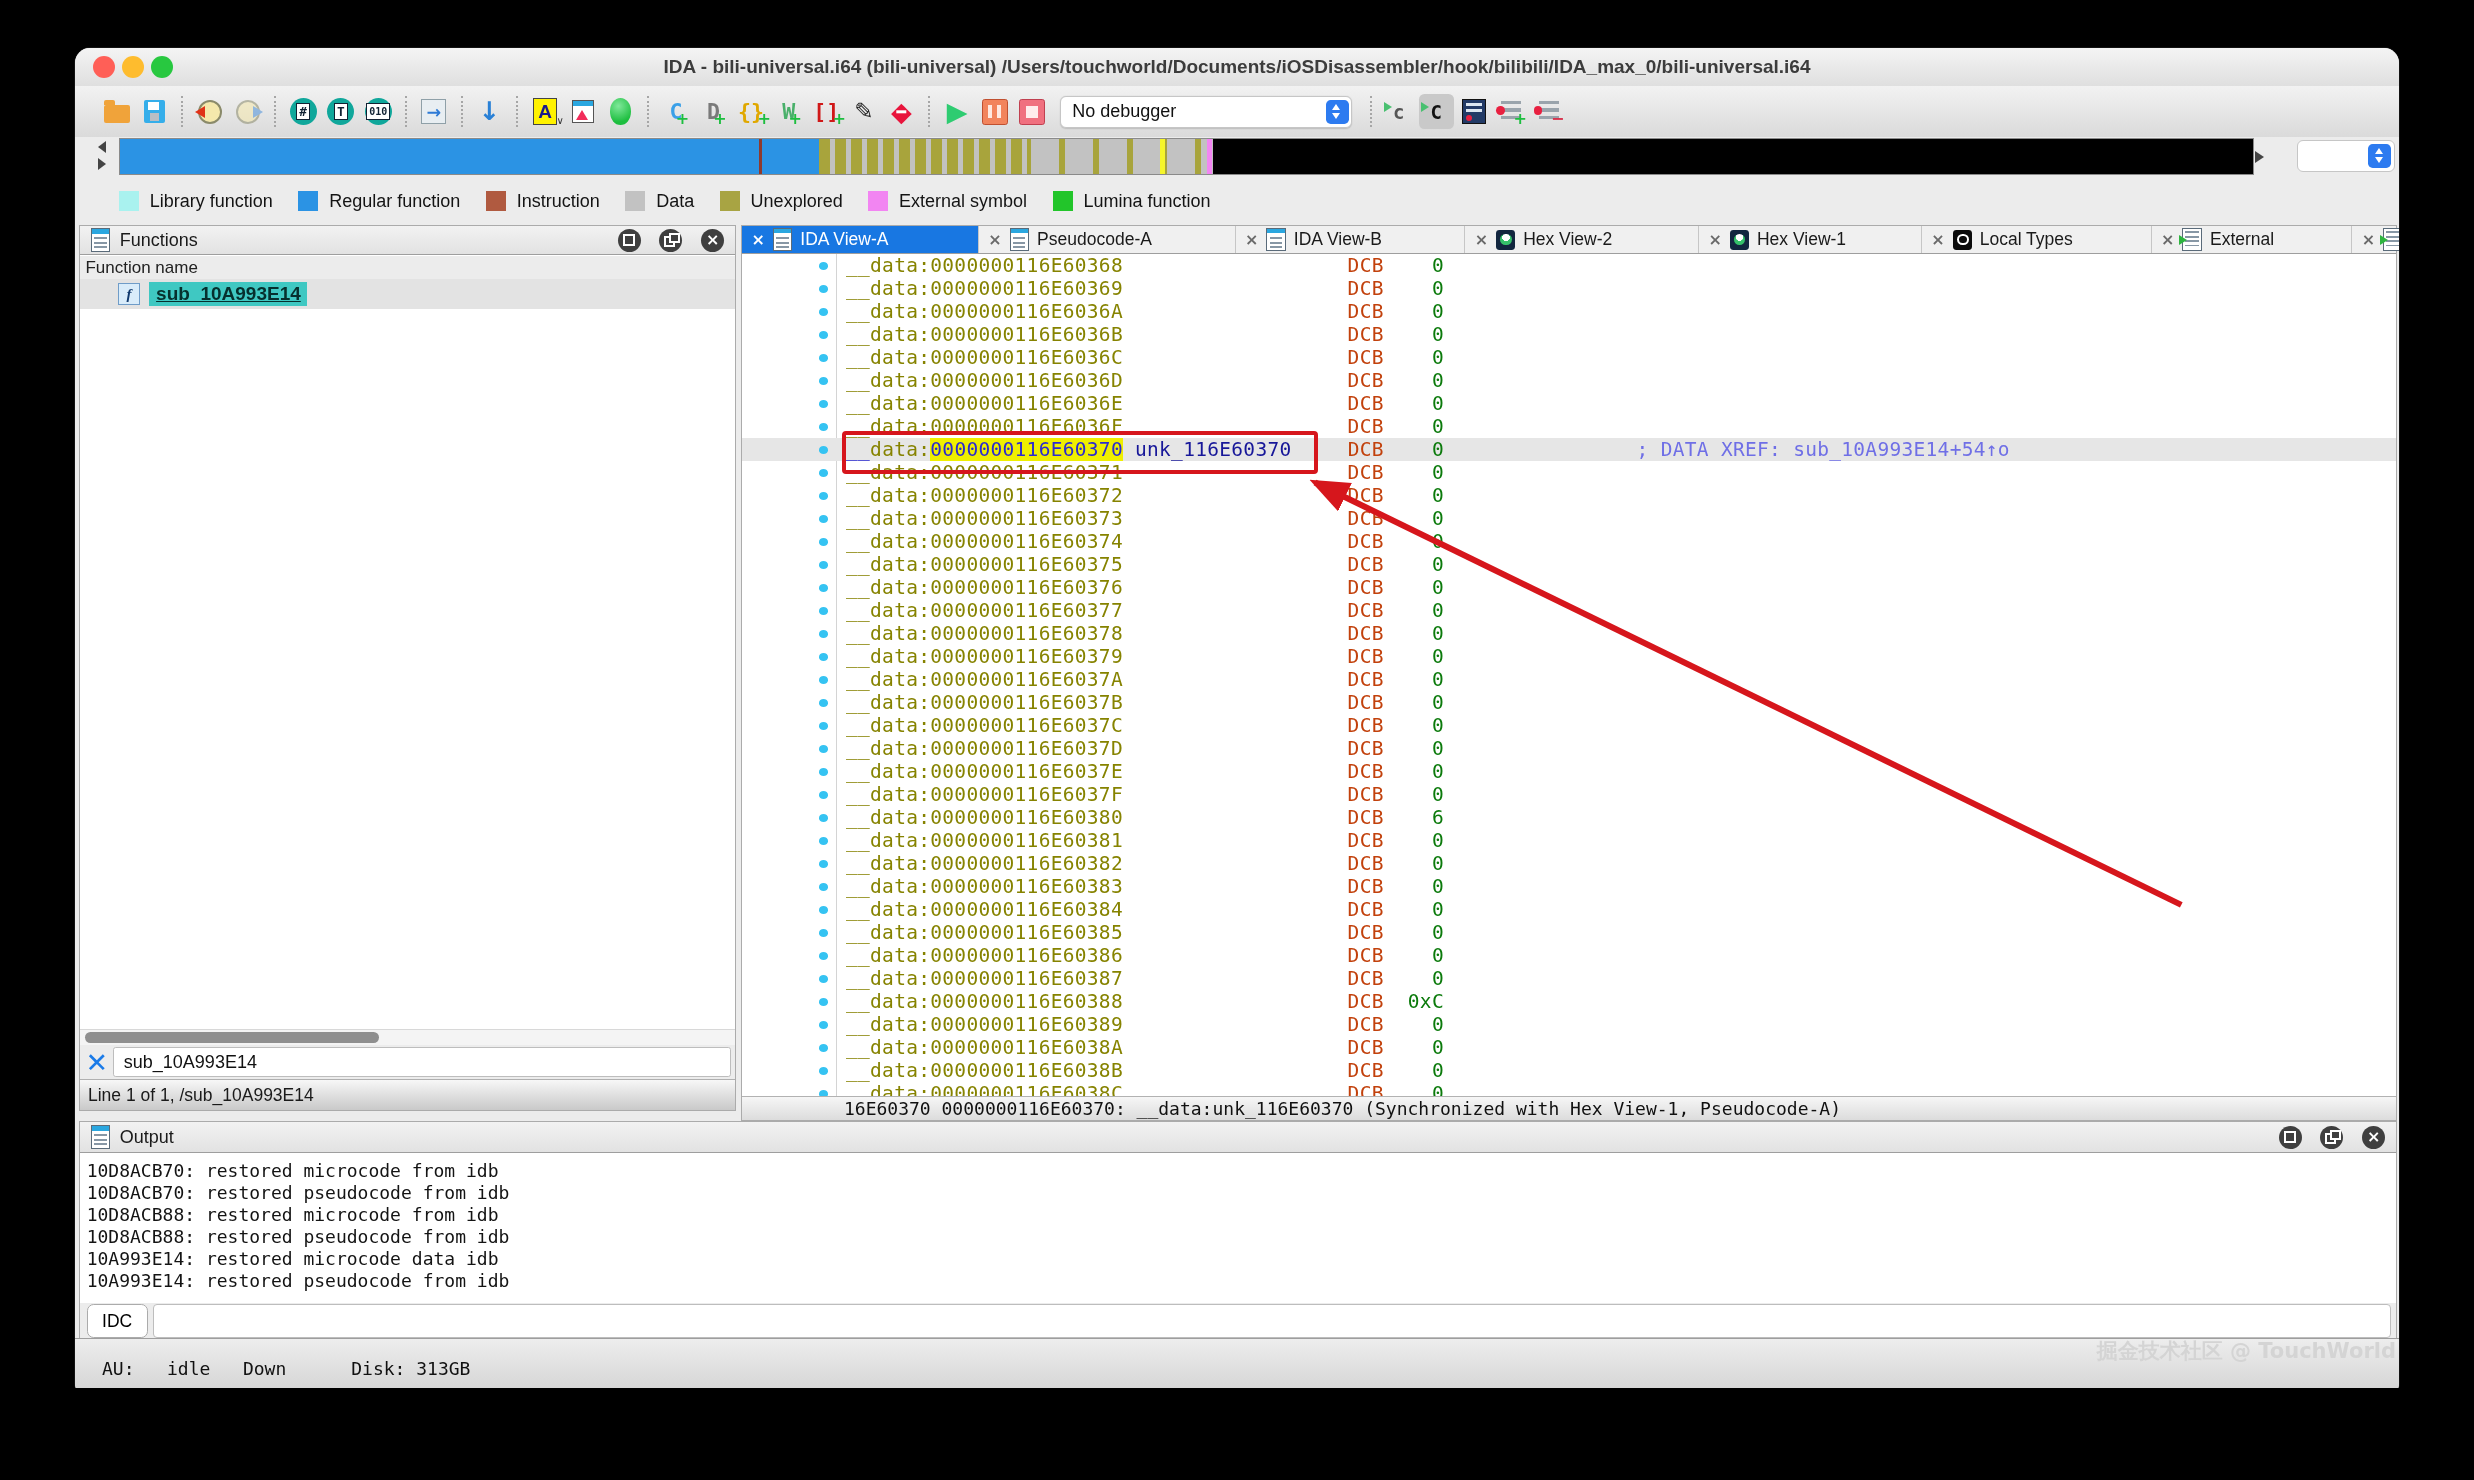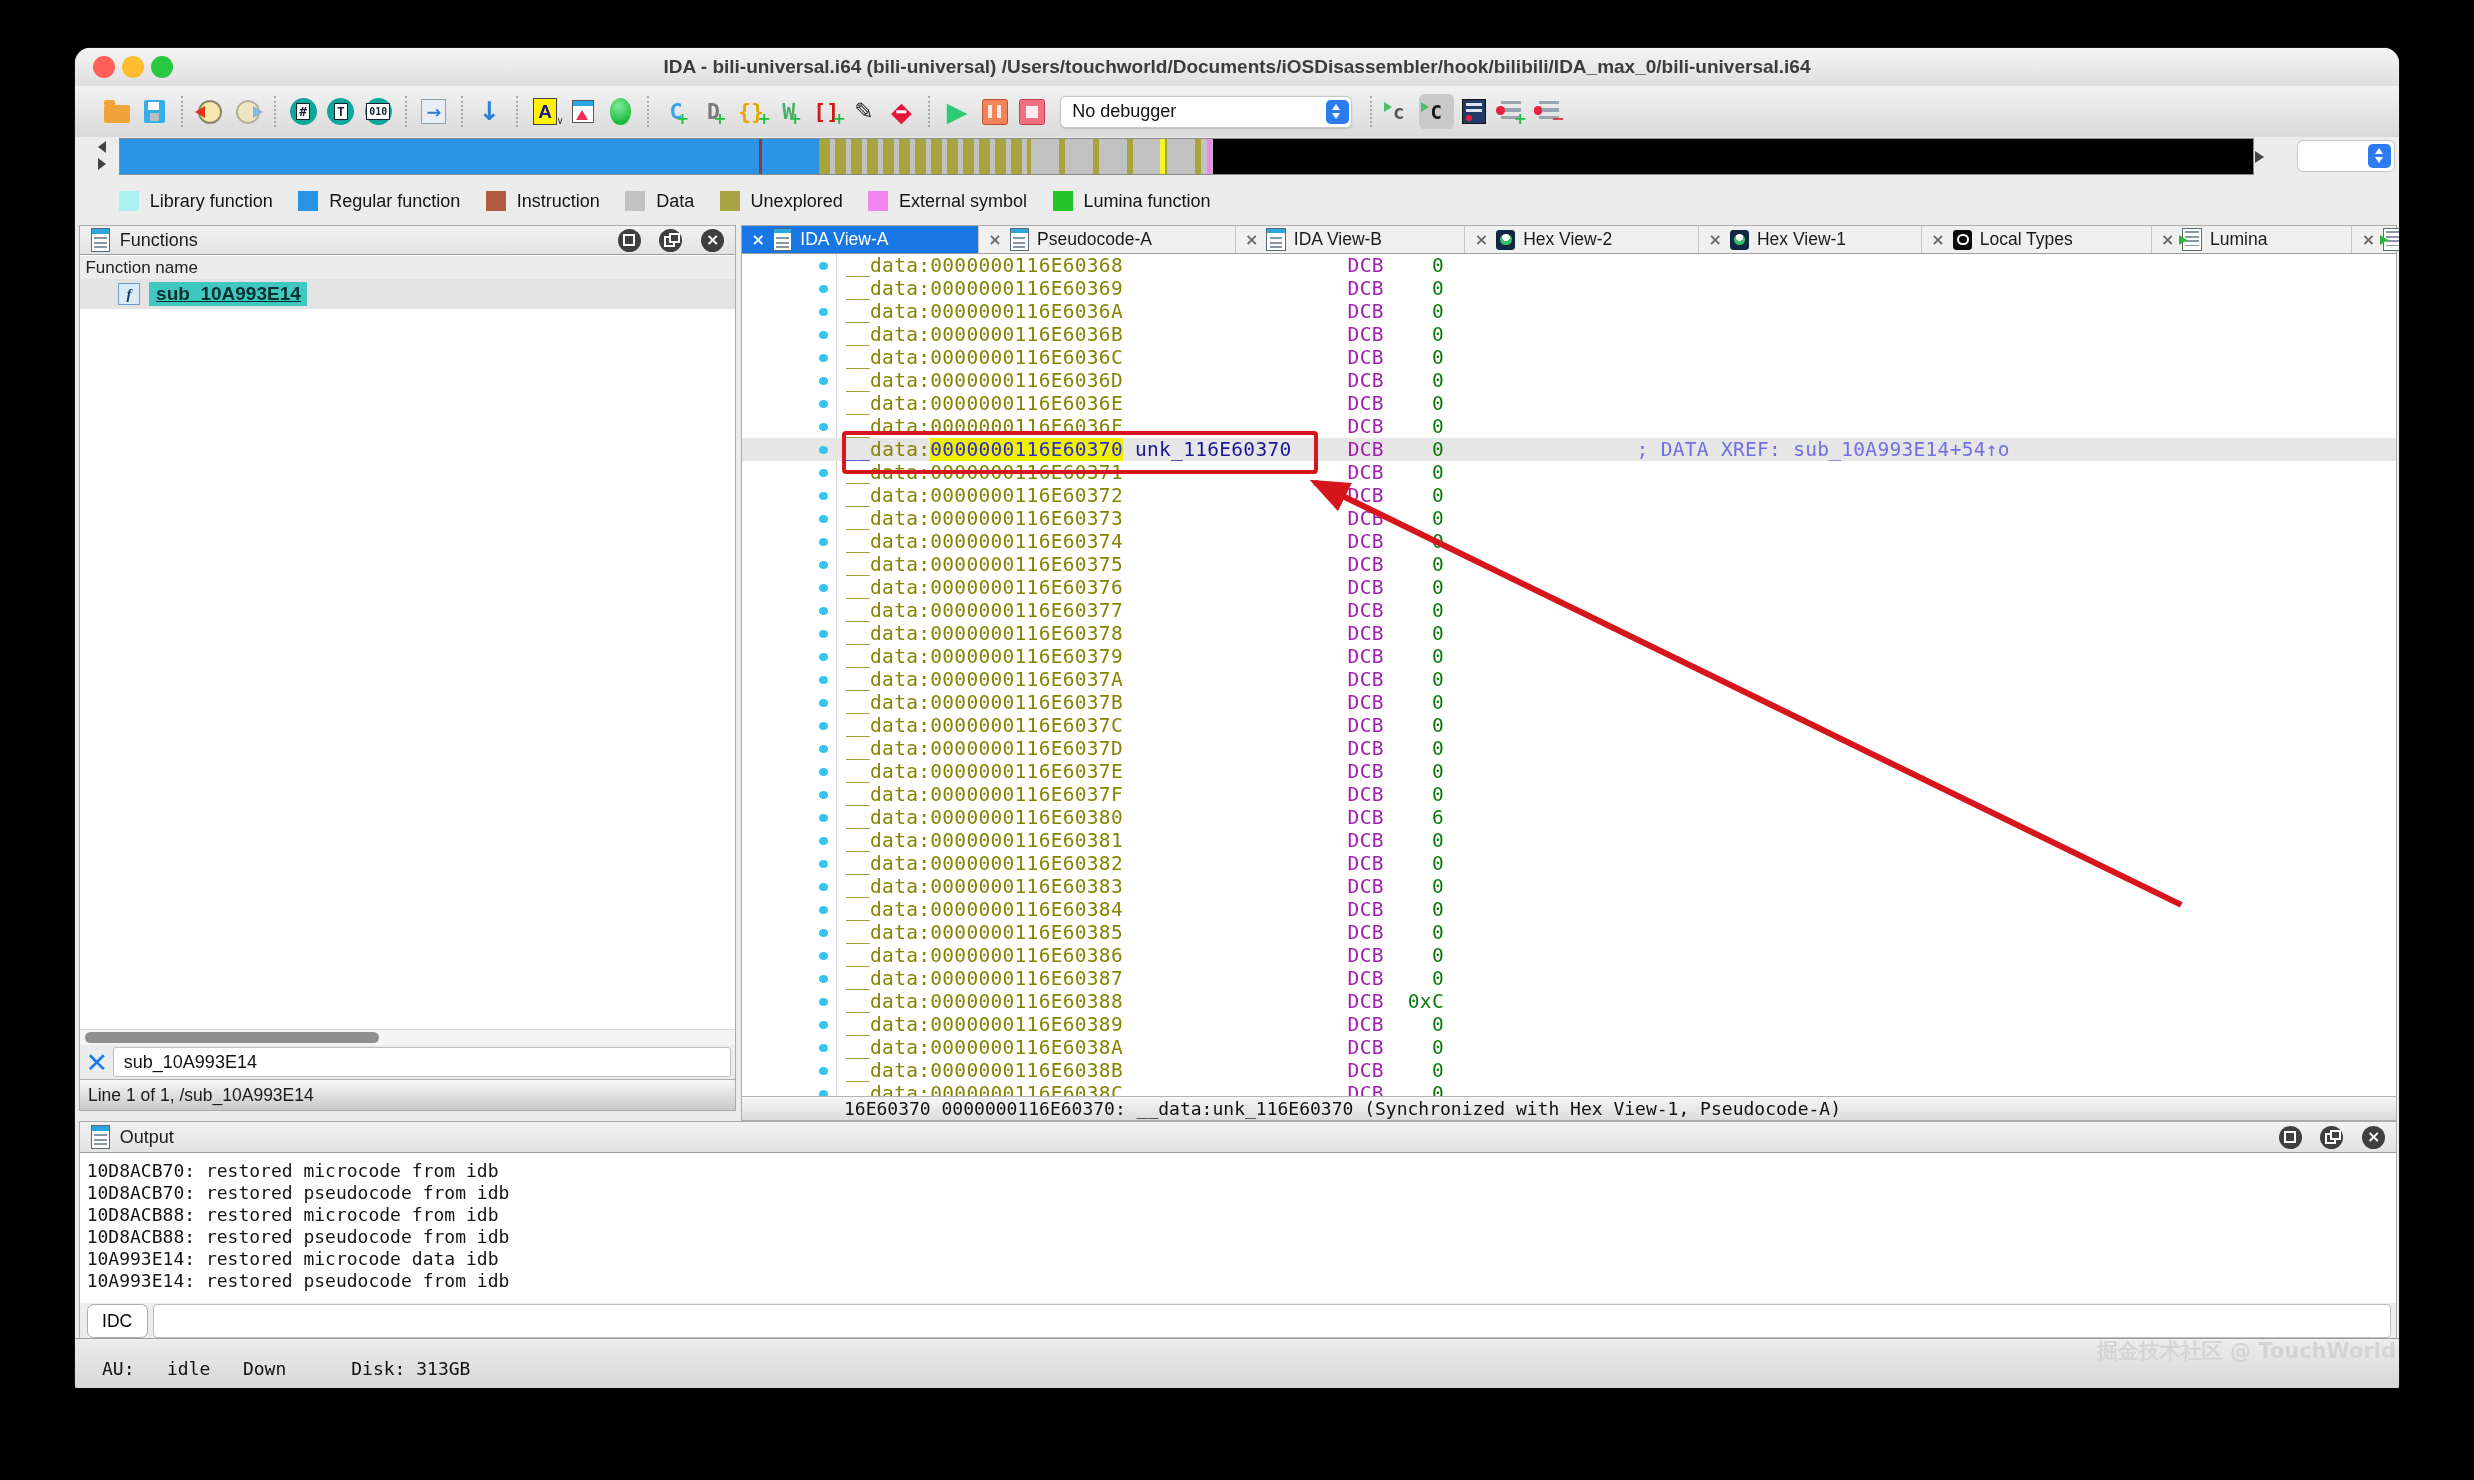--- a/index.html
+++ b/index.html
@@ -136,21 +136,21 @@
   .listing{position:absolute;left:0;top:28px;right:0;height:843px;overflow:hidden;background:#fff;}
   .listing::before{content:"";position:absolute;left:94px;top:0;bottom:0;width:1.3px;background:#D4D4D4;}
   .asmrow{height:23px;line-height:23px;position:relative;padding-left:104px;white-space:pre;
           font-family:"DejaVu Sans Mono",monospace;font-size:19.5px;letter-spacing:0.3px;color:#222;}
   .asmrow.cur{background:#E6E6E6;}
   .dot{position:absolute;left:77px;top:8px;width:9.4px;height:8px;border-radius:50%;background:#35C3F2;}
   .addr{color:#868300;}
   .pfx-hl{color:#2B2BD0;}
   .addr-hl{background:#EFEF00;color:#2B2BD0;}
   .name{color:#171799;}
-  .mnem{color:#a21caf;padding-left:20px;}
+  .mnem{color:#c2410c;padding-left:20px;}
   .val{color:#0B7A0B;}
   .cmt{color:#6F6FE6;}
   .lstatus{position:absolute;left:0;right:0;bottom:0;height:23px;background:linear-gradient(#F6F6F6,#DCDCDC);
            border-top:0.7px solid #B2B2B2;font-family:"DejaVu Sans Mono",monospace;font-size:18px;color:#111;
            display:flex;align-items:center;padding-left:102px;white-space:pre;}
   
   .outpanel{position:absolute;left:4px;top:1073px;width:2316px;height:218px;background:#fff;border:0.7px solid #ABABAB;}
   .outhead{position:absolute;left:0;top:0;right:0;height:30px;background:linear-gradient(#F2F2F2,#E2E2E2);
            border-bottom:1.3px solid #9E9E9E;display:flex;align-items:center;padding:0 10.8px;gap:9.4px;}
   .outbody{position:absolute;left:0;top:31px;right:0;height:150px;overflow:hidden;background:#fff;
@@ -400,21 +400,21 @@
             <span>Hex View-1</span>
           </div>
           <div class="tab" style="width: 210px;">
             <span class="close">×</span>
             <span class="ic-types"></span>
             <span>Local Types</span>
           </div>
           <div class="tab" style="width: 181px;">
             <span class="close">×</span>
             <span class="ic-imp"></span>
-            <span>Lumina</span>
+            <span>External</span>
           </div>
           <div class="tab" style="width: 147px;">
             <span class="close">×</span>
             <span class="ic-exp"></span>
           </div>
         </div>
       <div class="listing">
           <div class="asmrow"><span class="dot"></span><span class="code"><span class="addr">__data:0000000116E60368</span><span>                 </span><span class="mnem">DCB</span><span class="val">    0</span></span></div>
           <div class="asmrow"><span class="dot"></span><span class="code"><span class="addr">__data:0000000116E60369</span><span>                 </span><span class="mnem">DCB</span><span class="val">    0</span></span></div>
           <div class="asmrow"><span class="dot"></span><span class="code"><span class="addr">__data:0000000116E6036A</span><span>                 </span><span class="mnem">DCB</span><span class="val">    0</span></span></div>

